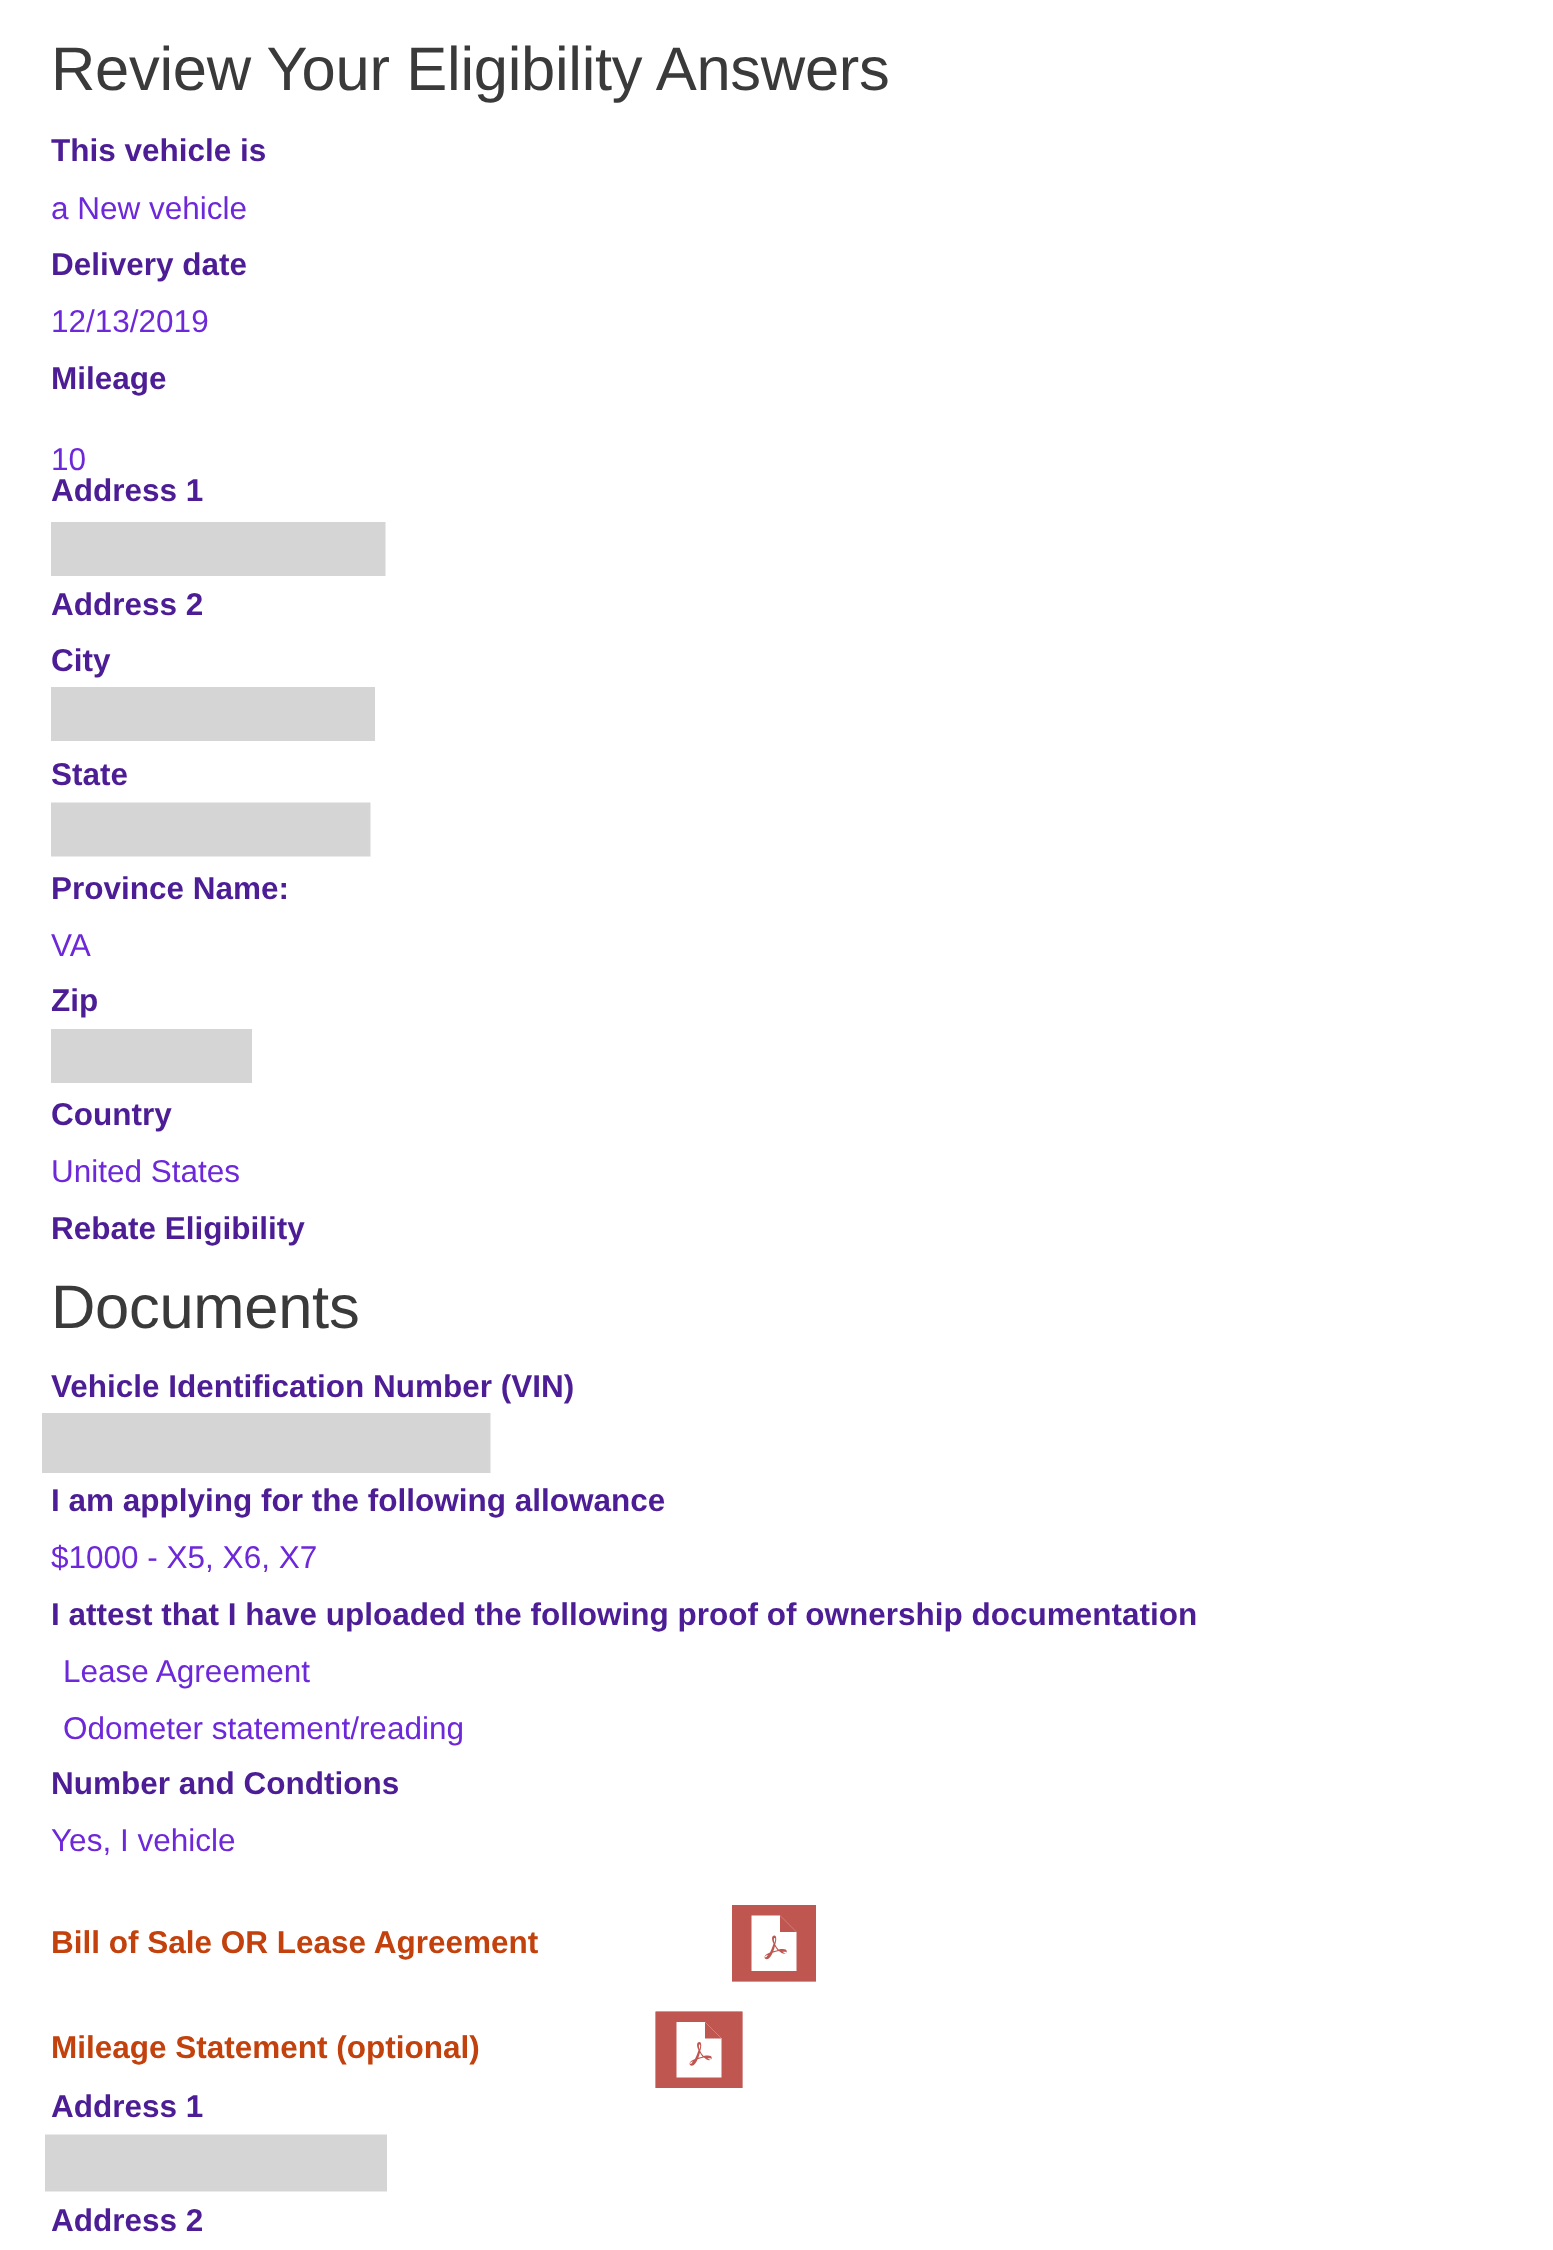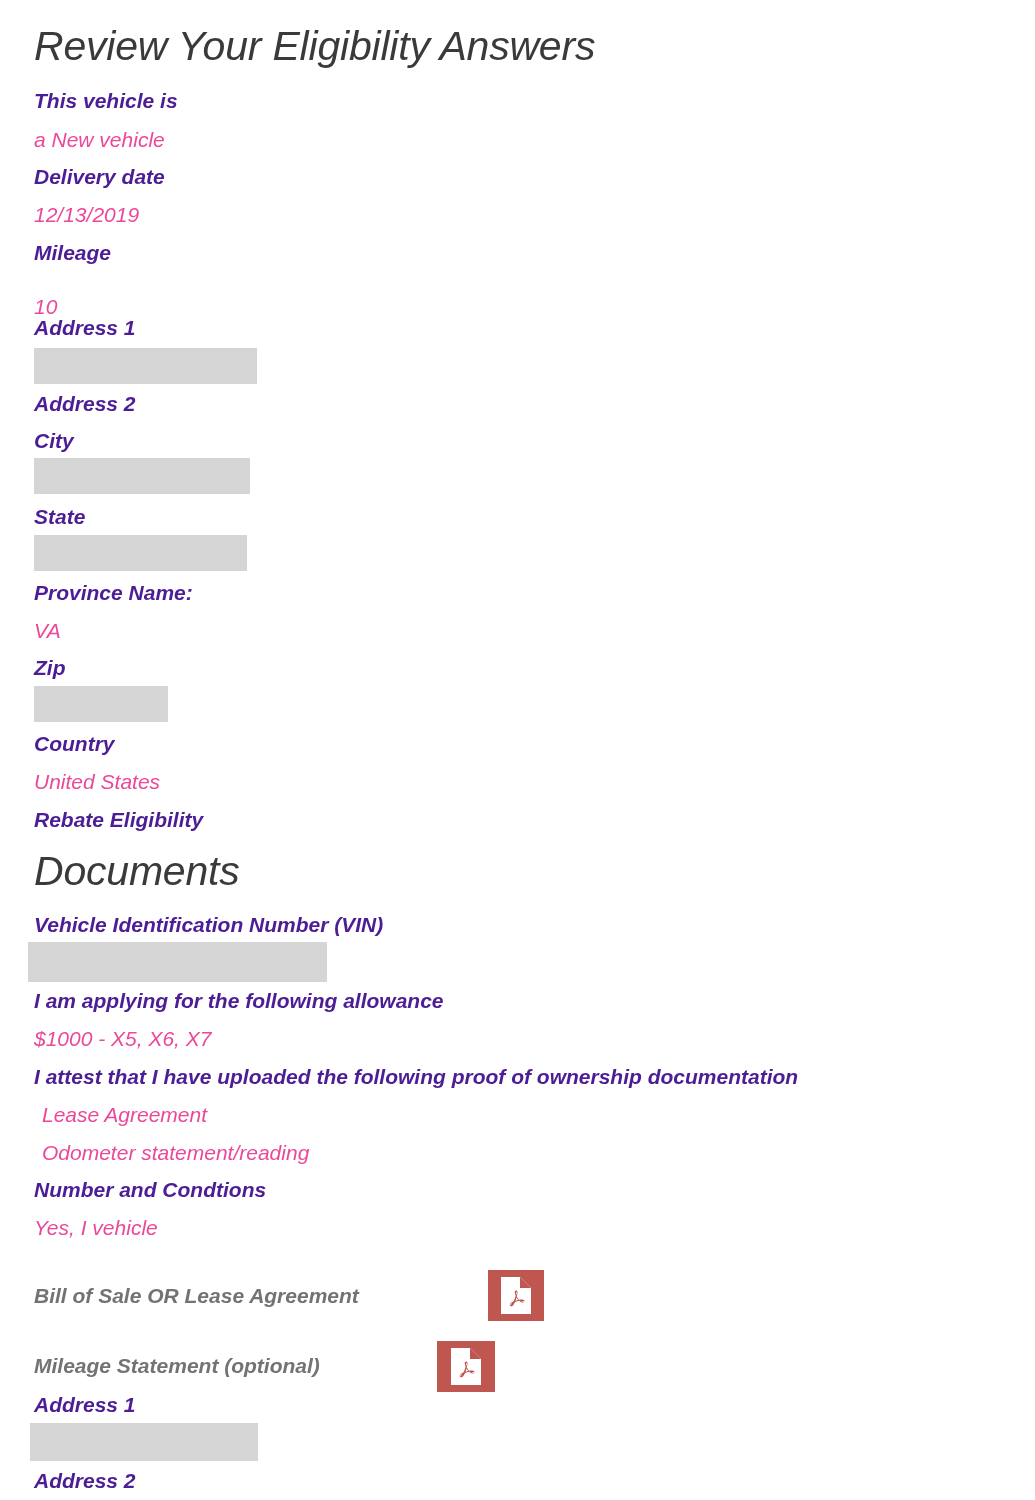--- a/index.html
+++ b/index.html
@@ -17,21 +17,20 @@
     color: #333333;
     -webkit-font-smoothing: antialiased;
   }
 
   .page {
     position: relative;
     width: 922px;
     height: 1500px;
     padding: 0;
     box-sizing: border-box;
-    font-style: italic;
   }
 
   
   .h1 {
     position: absolute;
     left: 34px;
     font-weight: 400;
     font-size: 41px;
     line-height: 48px;
     letter-spacing: -0.2px;
@@ -52,21 +51,21 @@
     white-space: nowrap;
   }
 
   
   .value {
     position: absolute;
     left: 34px;
     font-weight: 400;
     font-size: 21px;
     line-height: 26px;
-    color: #ec4899;
+    color: #6d28d9;
     white-space: nowrap;
   }
   .value.indent { left: 42px; }
 
   
   .redacted {
     position: absolute;
     background: #d5d5d5;
   }
 
@@ -79,21 +78,21 @@
   }
   .pdf-icon svg { display: block; }
 
   
   .doc-label {
     position: absolute;
     left: 34px;
     font-weight: 700;
     font-size: 21px;
     line-height: 26px;
-    color: #737373;
+    color: #c2410c;
     white-space: nowrap;
   }
 </style>
 </head>
 <body>
 
 <div class="page">
 
   <div class="h1" id="title-main">Review Your Eligibility Answers</div>
 

